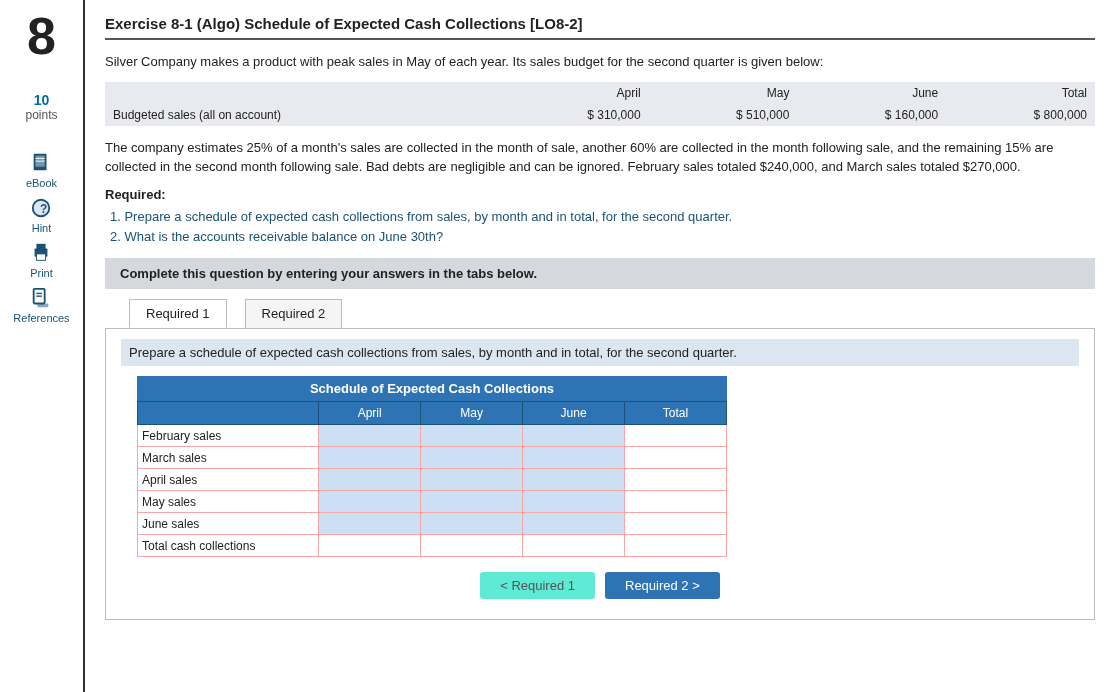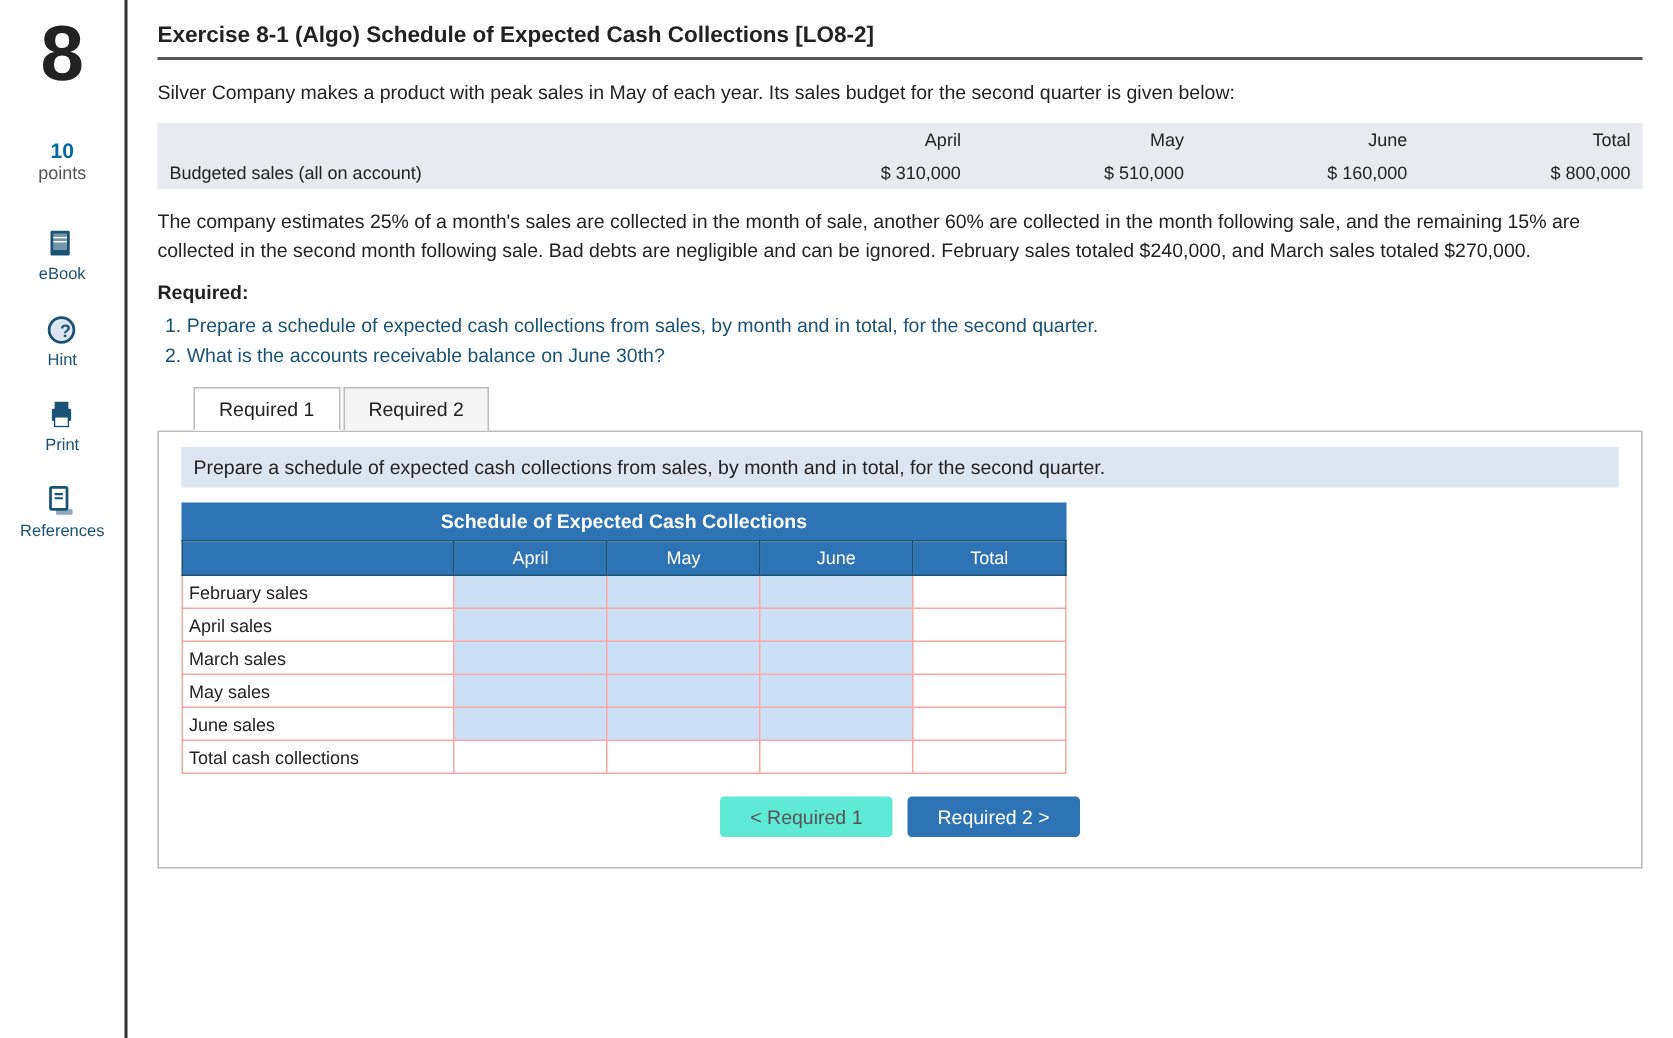--- a/index.html
+++ b/index.html
@@ -34,21 +34,21 @@
       font-weight: bold;
       color: #0369a1;
     }
 
     
     .sidebar-icons {
       margin-top: 30px;
       display: flex;
       flex-direction: column;
       align-items: center;
-      gap: 20px;
+      gap: 8px;
     }
     .sidebar-icon-item {
       display: flex;
       flex-direction: column;
       align-items: center;
       cursor: pointer;
       color: #1a5276;
       font-size: 11px;
       gap: 3px;
     }
@@ -131,21 +131,21 @@
       padding: 8px 15px;
       font-size: 13px;
       font-weight: bold;
       color: #222;
       margin-bottom: 10px;
     }
 
     
     .tabs-container {
       display: flex;
-      gap: 0;
+      gap: 16px;
       margin-bottom: 0;
       border-bottom: 1px solid #bbb;
       padding-left: 24px;
     }
     .tab {
       padding: 6px 16px;
       font-size: 13px;
       cursor: pointer;
       border: 1px solid #bbb;
       border-bottom: none;
@@ -170,20 +170,21 @@
       font-size: 13px;
       color: #222;
       margin-bottom: 10px;
       padding: 6px 8px;
       background: #dce6f0;
     }
 
     
     .schedule-container {
       width: 590px;
+      margin-left: 16px;
     }
     .schedule-title {
       text-align: center;
       font-weight: bold;
       font-size: 13px;
       background: #2e74b5;
       color: #fff;
       padding: 5px;
       width: 100%;
     }
@@ -345,20 +346,21 @@
     <p class="description-text">The company estimates 25% of a month's sales are collected in the month of sale, another 60% are collected in the month following sale, and the remaining 15% are collected in the second month following sale. Bad debts are negligible and can be ignored. February sales totaled $240,000, and March sales totaled $270,000.</p>
 
     <div class="required-section">
       <div class="required-label">Required:</div>
       <div class="required-items">
         <div>1. Prepare a schedule of expected cash collections from sales, by month and in total, for the second quarter.</div>
         <div>2. What is the accounts receivable balance on June 30th?</div>
       </div>
     </div>
 
+    <div class="complete-banner">Complete this question by entering your answers in the tabs below.</div>
 
     <div class="tabs-container">
       <div class="tab active">Required 1</div>
       <div class="tab">Required 2</div>
     </div>
 
     <div class="tab-content">
       <div class="tab-description">Prepare a schedule of expected cash collections from sales, by month and in total, for the second quarter.</div>
 
       <div class="schedule-container">
@@ -375,28 +377,28 @@
           </thead>
           <tbody>
             <tr>
               <td>February sales</td>
               <td class="input-cell"><input class="input-field" type="text" style=""></td>
               <td class="input-cell"><input class="input-field" type="text" style=""></td>
               <td class="input-cell"><input class="input-field" type="text" style=""></td>
               <td class="total-cell"><input class="input-field" type="text" style=""></td>
             </tr>
             <tr>
+              <td>March sales</td>
+              <td class="input-cell"><input class="input-field" type="text" style=""></td>
+              <td class="input-cell"><input class="input-field" type="text" style=""></td>
+              <td class="input-cell"><input class="input-field" type="text" style=""></td>
+              <td class="total-cell"><input class="input-field" type="text" style=""></td>
+            </tr>
+            <tr>
               <td>April sales</td>
-              <td class="input-cell"><input class="input-field" type="text" style=""></td>
-              <td class="input-cell"><input class="input-field" type="text" style=""></td>
-              <td class="input-cell"><input class="input-field" type="text" style=""></td>
-              <td class="total-cell"><input class="input-field" type="text" style=""></td>
-            </tr>
-            <tr>
-              <td>March sales</td>
               <td class="input-cell"><input class="input-field" type="text" style=""></td>
               <td class="input-cell"><input class="input-field" type="text" style=""></td>
               <td class="input-cell"><input class="input-field" type="text" style=""></td>
               <td class="total-cell"><input class="input-field" type="text" style=""></td>
             </tr>
             <tr>
               <td>May sales</td>
               <td class="input-cell"><input class="input-field" type="text" style=""></td>
               <td class="input-cell"><input class="input-field" type="text" style=""></td>
               <td class="input-cell"><input class="input-field" type="text" style=""></td>

